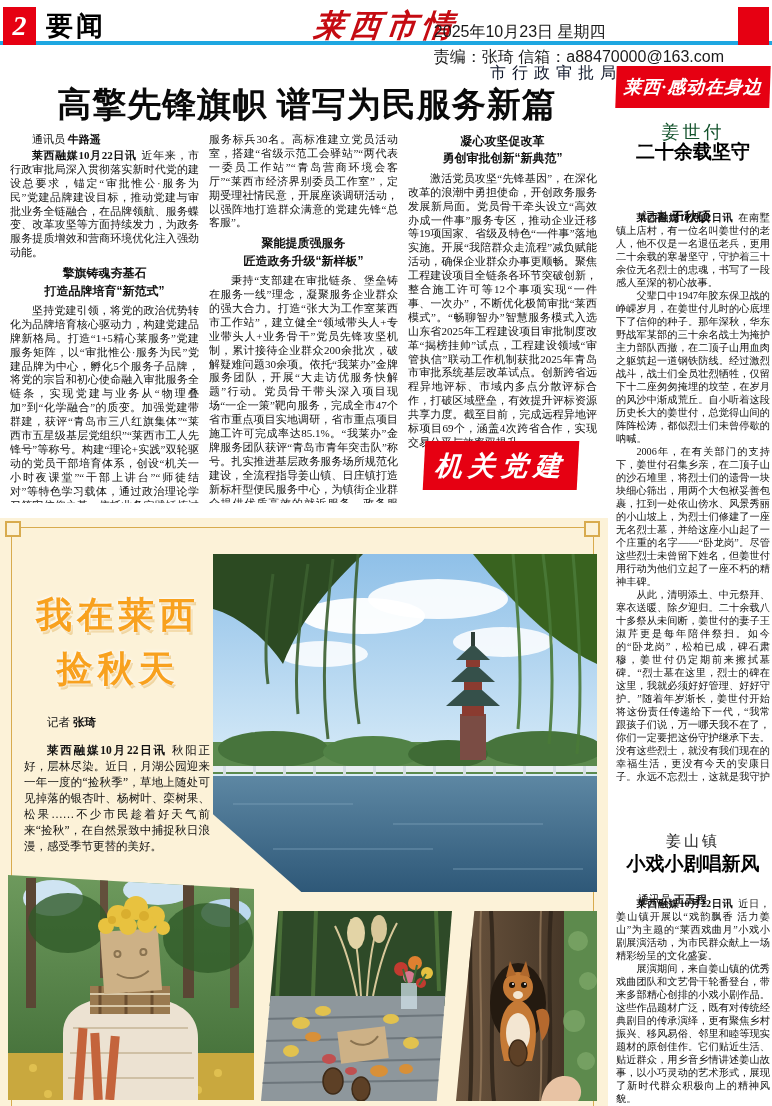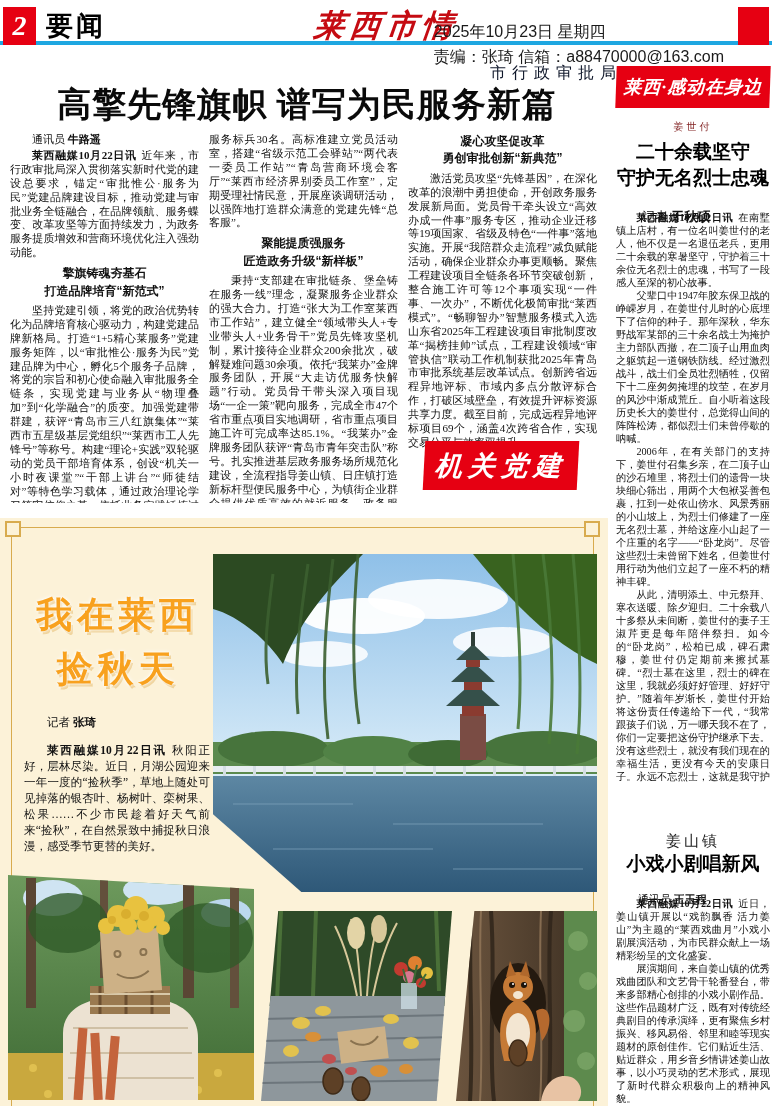--- a/index.html
+++ b/index.html
@@ -58,22 +58,22 @@
   .photo3{left:261px;top:393px;width:191px;height:190px;
           clip-path:polygon(9% 0,100% 0,92% 100%,0 100%);}
   .photo4{left:456px;top:393px;width:141px;height:190px;
           clip-path:polygon(13% 0,100% 0,100% 100%,0 100%);}
 
   
   .sidebar{position:absolute;left:616px;top:0;width:154px;height:1106px;}
   .badge{position:absolute;left:0;top:66px;width:154px;height:42px;background:#e60012;color:#fff;
          display:flex;align-items:center;justify-content:center;font-size:18px;font-weight:bold;
          font-style:italic;letter-spacing:1px;transform:skewX(-2deg);}
-  .s-kicker{position:absolute;left:0;top:120px;width:154px;text-align:center;font-size:10px;
-            letter-spacing:3px;color:#7f1d1d;}
+  .s-kicker{position:absolute;left:0;top:120px;width:154px;text-align:center;font-size:18px;
+            letter-spacing:3px;color:#14532d;}
   .s-headline{position:absolute;left:0;top:139px;width:154px;margin:0;text-align:center;
               font-size:19px;font-weight:bold;line-height:1.35;color:#000;}
   .s-byline{position:absolute;left:0;top:195px;width:154px;font-size:13px;text-indent:2em;}
   .s-body{position:absolute;left:0;top:211px;width:154px;height:572px;font-size:10.2px;
           line-height:13px;text-align:justify;overflow:hidden;}
   .s-body p{margin:0;text-indent:2em;}
   .s-body .lead{text-indent:2em;}
   .s-kicker2{position:absolute;left:0;top:832px;width:154px;text-align:center;font-size:15px;
              letter-spacing:3px;color:#222;}
   .s-headline2{position:absolute;left:0;top:851px;width:154px;margin:0;text-align:center;
@@ -386,21 +386,20 @@
         <path d="M85,190 C88,172 100,162 115,166 C125,170 128,182 122,190 Z" fill="#e8c3a4"></path>
       </svg>
     </div>
   </div>
 
   <div class="sidebar">
     <div class="badge">莱西·感动在身边</div>
     <div class="s-kicker">姜世付</div>
     <h2 class="s-headline">
       <div>二十余载坚守</div>
-      <div>守护无名烈士忠魂</div>
     </h2>
     <p class="s-byline"><span>记者</span> <b>于秋硕</b></p>
     <div class="s-body">
       <p class="lead"><b>莱西融媒10月22日讯</b><span>在南墅镇上店村，有一位名叫姜世付的老人，他不仅是一名退伍老兵，更用二十余载的寒暑坚守，守护着三十余位无名烈士的忠魂，书写了一段感人至深的初心故事。</span></p>
       <div>
           <p>父辈口中1947年胶东保卫战的峥嵘岁月，在姜世付儿时的心底埋下了信仰的种子。那年深秋，华东野战军某部的三十余名战士为掩护主力部队西撤，在二顶子山用血肉之躯筑起一道钢铁防线。经过激烈战斗，战士们全员壮烈牺牲，仅留下十二座匆匆掩埋的坟茔，在岁月的风沙中渐成荒丘。自小听着这段历史长大的姜世付，总觉得山间的阵阵松涛，都似烈士们未曾停歇的呐喊。</p>
           <p>2006年，在有关部门的支持下，姜世付召集乡亲，在二顶子山的沙石堆里，将烈士们的遗骨一块块细心筛出，用两个大包袱妥善包裹，扛到一处依山傍水、风景秀丽的小山坡上，为烈士们修建了一座无名烈士墓，并给这座小山起了一个庄重的名字——“卧龙岗”。尽管这些烈士未曾留下姓名，但姜世付用行动为他们立起了一座不朽的精神丰碑。</p>
           <p>从此，清明添土、中元祭拜、寒衣送暖、除夕迎归。二十余载八十多祭从未间断，姜世付的妻子王淑芹更是每年陪伴祭扫。如今的“卧龙岗”，松柏已成，碑石肃穆，姜世付仍定期前来擦拭墓碑。“烈士墓在这里，烈士的碑在这里，我就必须好好管理、好好守护。”随着年岁渐长，姜世付开始将这份责任传递给下一代，“我常跟孩子们说，万一哪天我不在了，你们一定要把这份守护继承下去。没有这些烈士，就没有我们现在的幸福生活，更没有今天的安康日子。永远不忘烈士，这就是我守护他们的初心，也是我这辈子不变的心愿。”</p>
         </div>
     </div>

